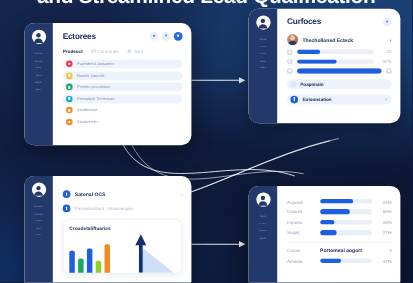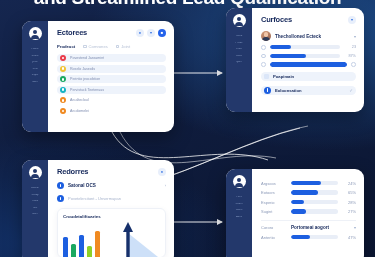--- a/index.html
+++ b/index.html
@@ -283,24 +283,20 @@
   <div class="card" style="left:22px;top:160px;width:152px;height:104px;">
     <div class="rail">
       <div class="rail-avatar"></div>
       <div class="rail-item">Deone</div>
       <div class="rail-item">Croup</div>
       <div class="rail-item">Tuelo</div>
       <div class="rail-item">min</div>
       <div class="rail-item">Bart</div>
     </div>
     <div class="body">
-      <div class="card-head">
-        <div class="card-title">Redorres</div>
-        <div class="circ">●</div>
-      </div>
 
       <div class="listitem">
         <span class="blueb"></span>
         <span class="li-strong">Satonal OCS</span>
         <span class="chev">›</span>
       </div>
       <div class="listitem">
         <span class="blueb"></span>
         <span class="li-mut">Povetelercitont - Unvermupan</span>
       </div>

